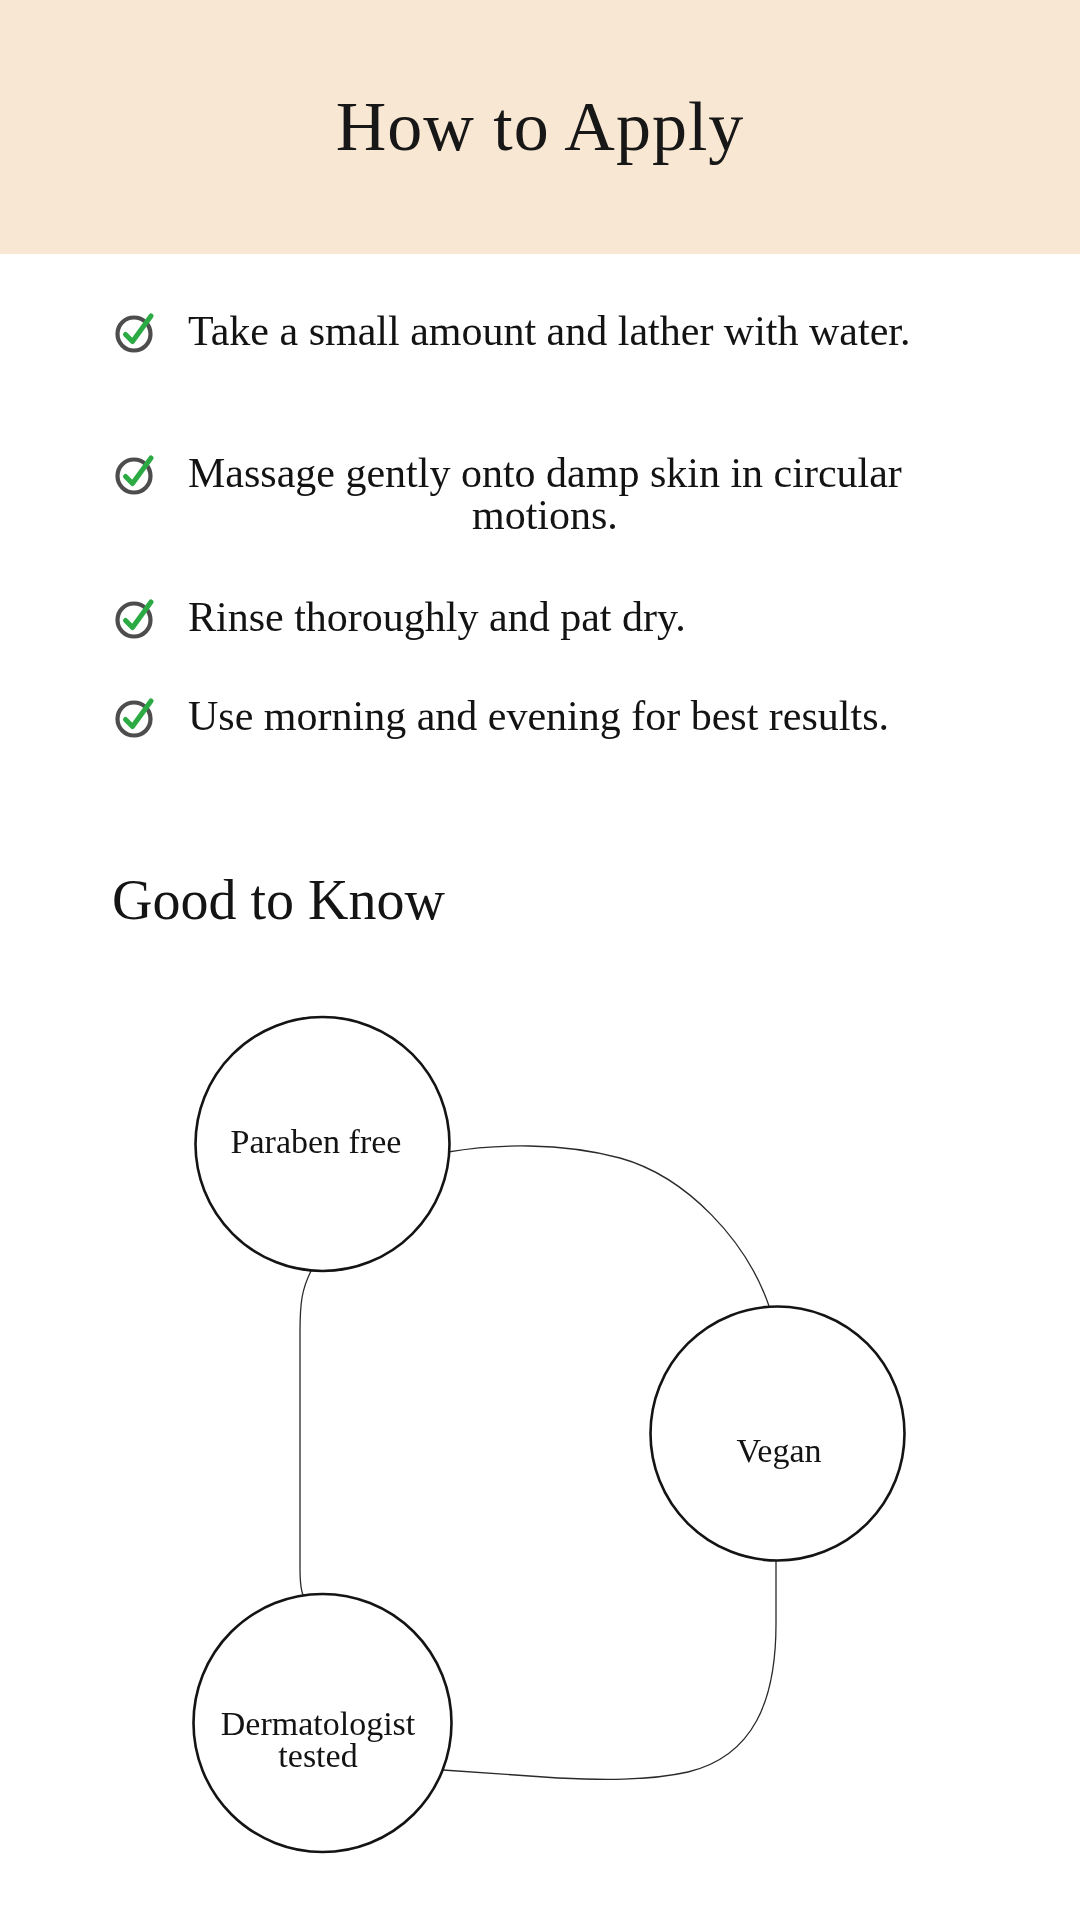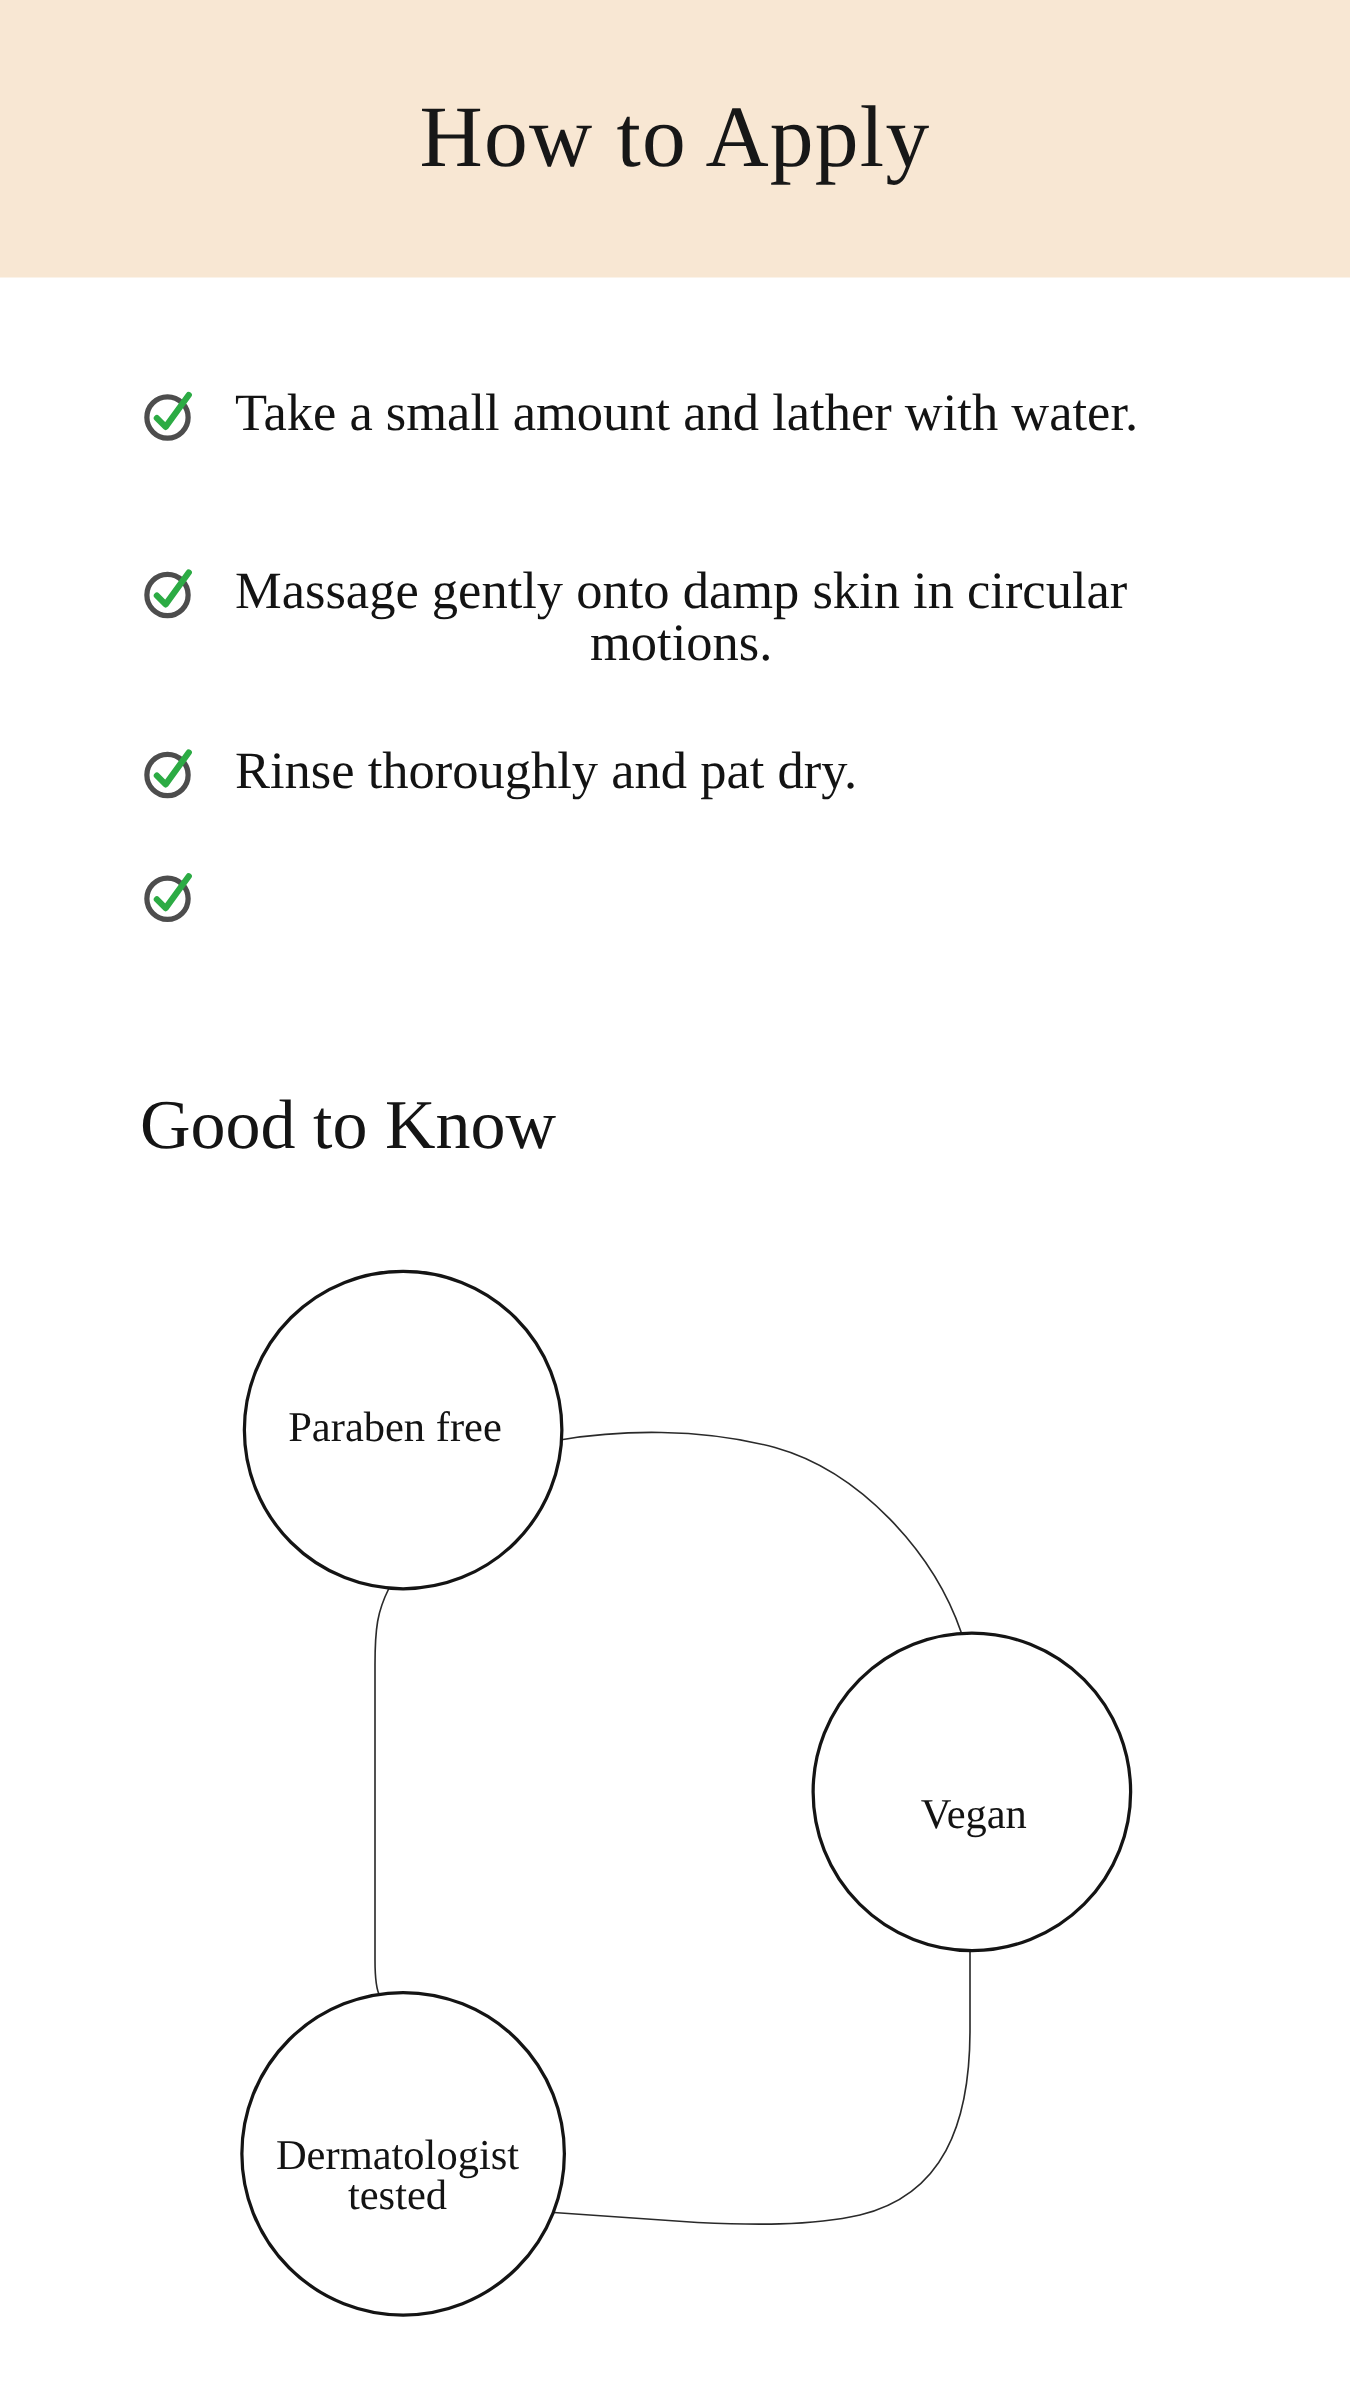--- a/index.html
+++ b/index.html
@@ -10,21 +10,21 @@
     --line:#2a2a2a;
   }
   html,body{margin:0;padding:0;}
   body{
     width:1080px;height:1920px;position:relative;background:#ffffff;
     font-family:"Liberation Serif","DejaVu Serif",serif;color:var(--ink);
     overflow:hidden;
   }
   
   .banner{
-    position:absolute;left:0;top:0;width:1080px;height:222px;
+    position:absolute;left:0;top:0;width:1080px;height:254px;
     background:var(--banner-bg);
     display:flex;align-items:center;justify-content:center;
   }
   .banner h1{
     margin:0;font-weight:normal;font-size:70px;letter-spacing:1px;color:#171717;
   }
   
   .check-row{
     position:absolute;left:114px;display:flex;align-items:flex-start;text-align:center;
   }
@@ -89,20 +89,21 @@
       <path d="M 11.5 24.5 L 18.5 31.5 L 37 6" fill="none" stroke="var(--icon-check)" stroke-width="5" stroke-linecap="round" stroke-linejoin="round"></path>
     </svg>
     <p>Rinse thoroughly and pat dry.</p>
   </div>
 
   <div class="check-row row-4">
     <svg class="check" viewBox="0 0 48 44" width="48" height="44" aria-hidden="true">
       <circle cx="20" cy="24" r="16.5" fill="none" stroke="var(--icon-ring)" stroke-width="4.2"></circle>
       <path d="M 11.5 24.5 L 18.5 31.5 L 37 6" fill="none" stroke="var(--icon-check)" stroke-width="5" stroke-linecap="round" stroke-linejoin="round"></path>
     </svg>
+    <p>Use morning and evening for best results.</p>
   </div>
 
 </section>
 
 <h2 class="gtk-heading">Good to Know</h2>
 
 <svg class="diagram" viewBox="0 980 1080 940" aria-hidden="false">
 
   <path class="connector" d="M 448 1152 C 495 1144 560 1142 620 1158 C 688 1177 747 1242 769 1306"></path>
   <path class="connector" d="M 311 1271 C 302 1289 300 1302 300 1332 L 300 1568 C 300 1584 301 1592 304 1597"></path>

